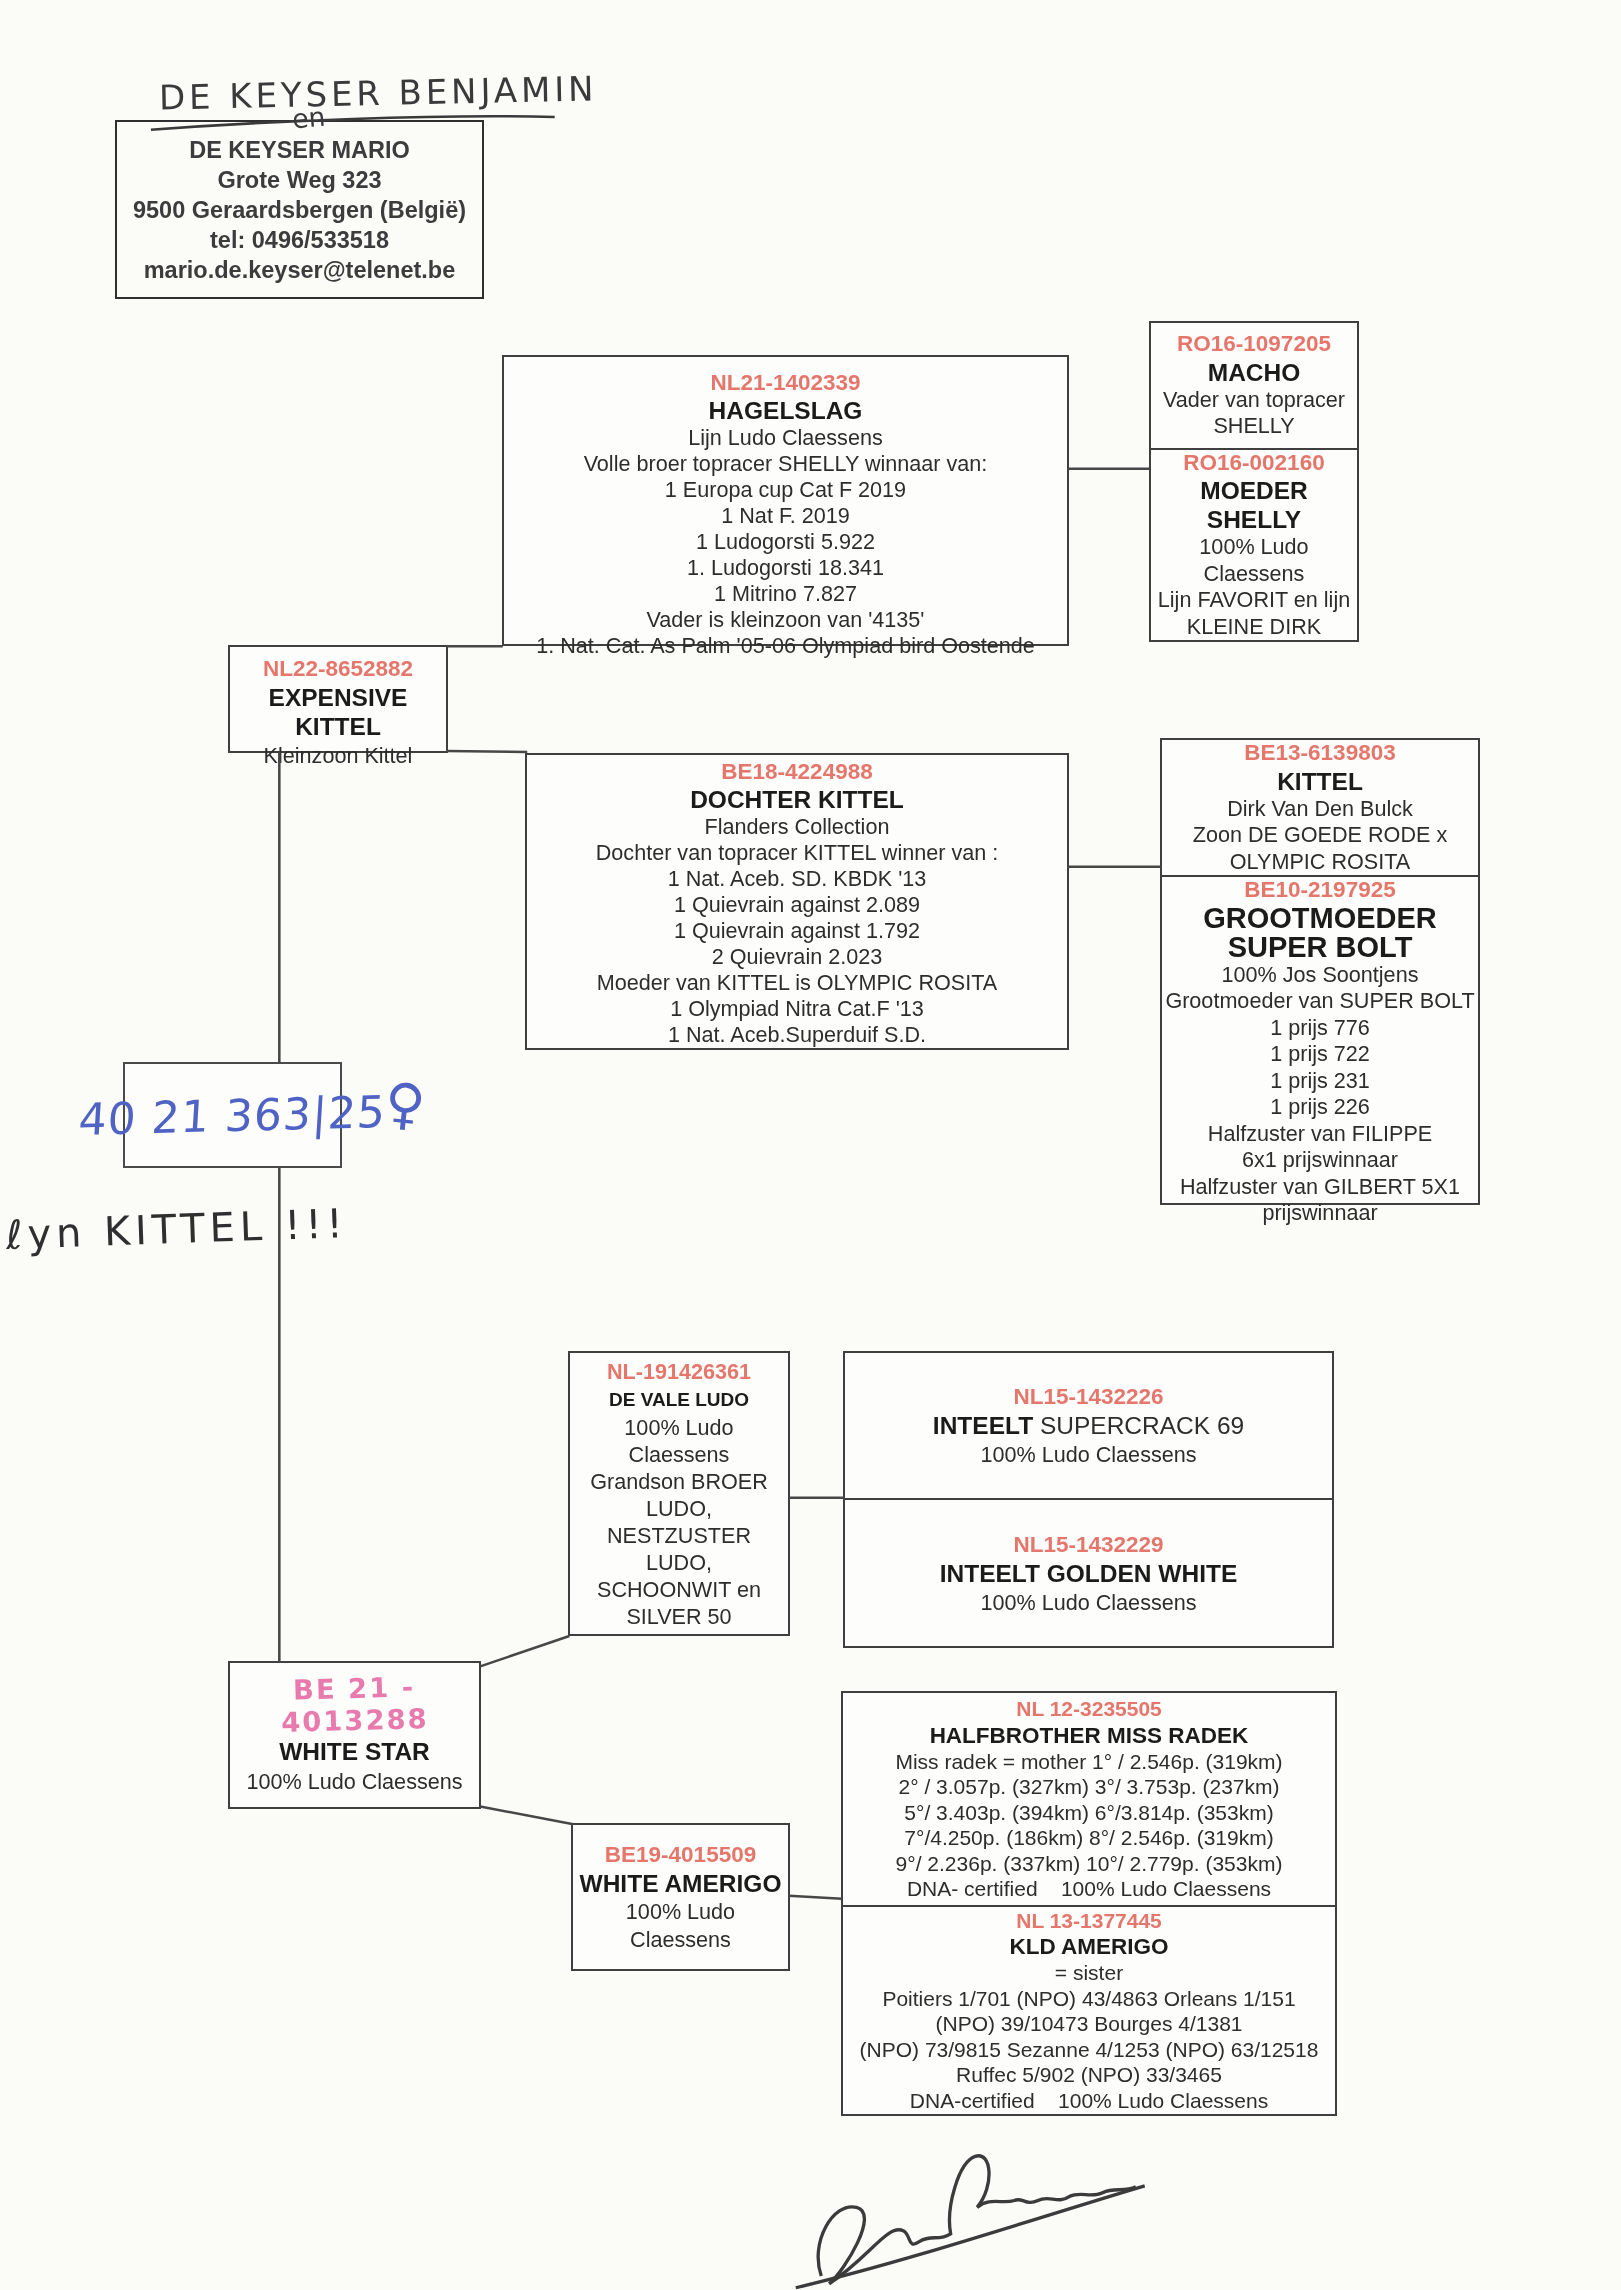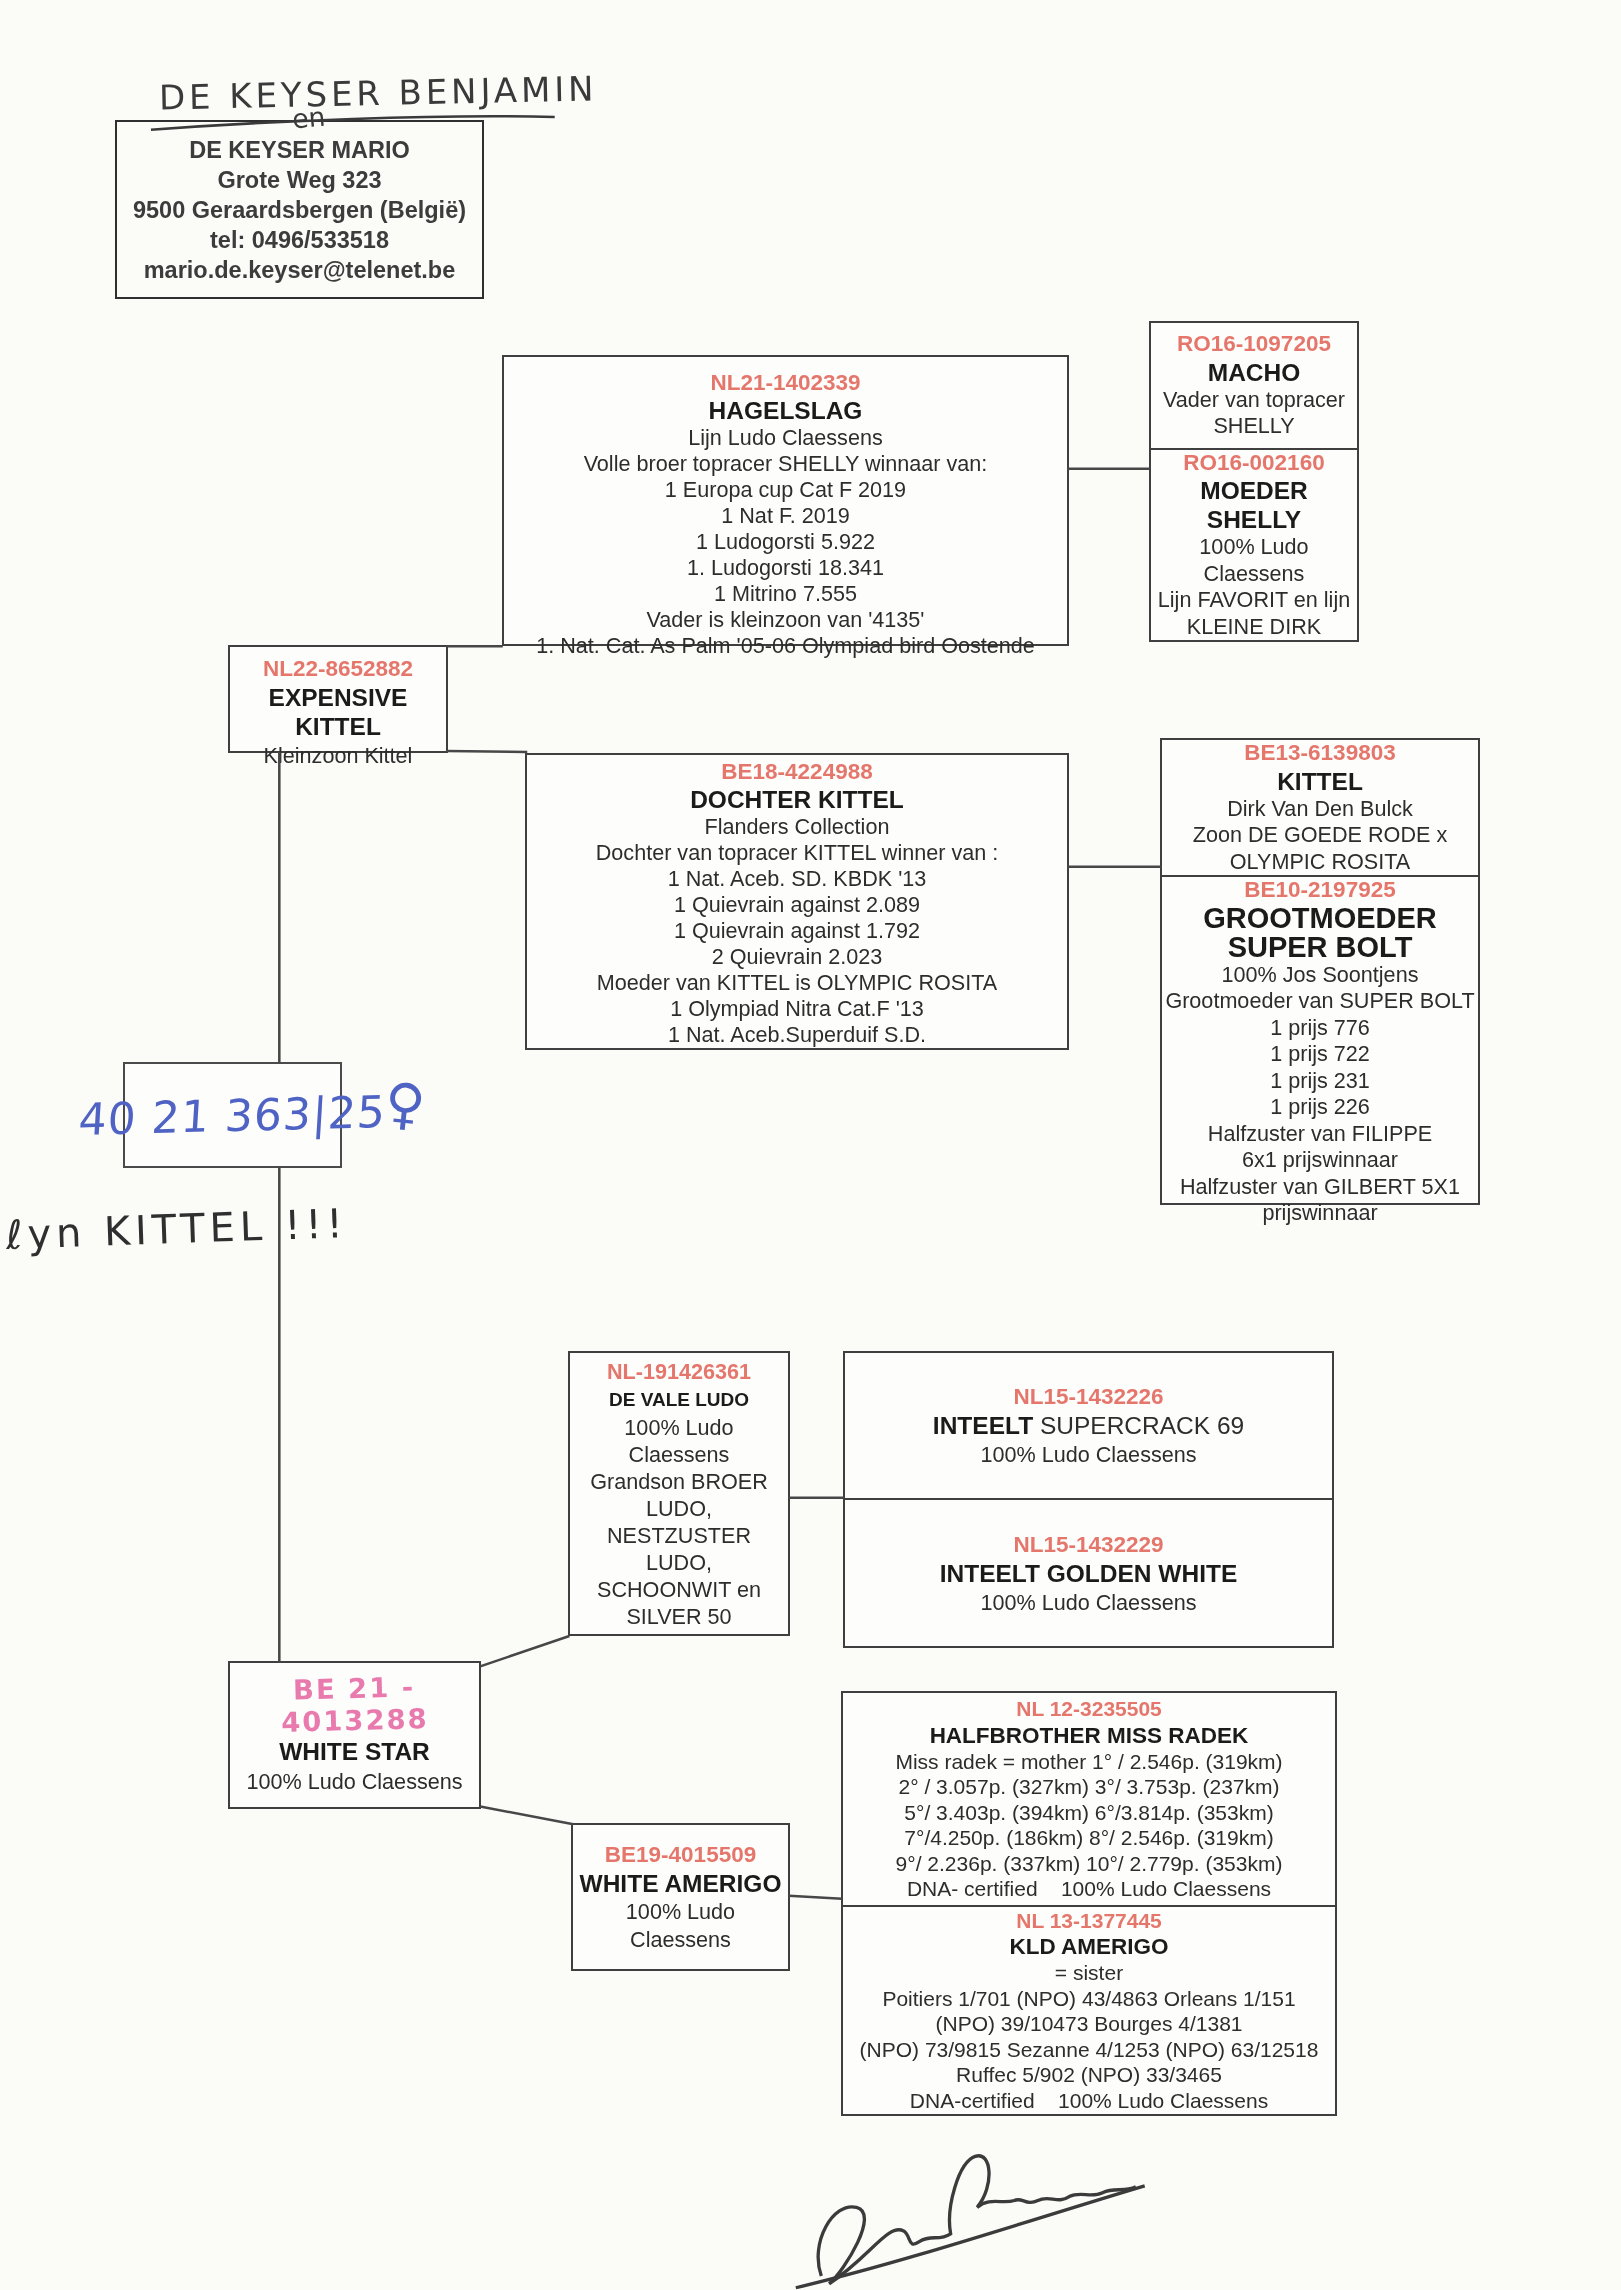--- a/index.html
+++ b/index.html
@@ -100,21 +100,21 @@
   <div class="pbox" style="left:502px;top:355px;width:567px;height:291px;padding-top:13px;">
     <div class="ring">NL21-1402339</div>
     <div class="bname">HAGELSLAG</div>
     <div>
         <div class="ln">Lijn Ludo Claessens</div>
         <div class="ln">Volle broer topracer SHELLY winnaar van:</div>
         <div class="ln">1 Europa cup Cat F 2019</div>
         <div class="ln">1 Nat F. 2019</div>
         <div class="ln">1 Ludogorsti 5.922</div>
         <div class="ln">1. Ludogorsti 18.341</div>
-        <div class="ln">1 Mitrino 7.555</div>
+        <div class="ln">1 Mitrino 7.827</div>
         <div class="ln">Vader is kleinzoon van '4135'</div>
         <div class="ln">1. Nat. Cat. As Palm '05-06 Olympiad bird Oostende</div>
       </div>
   </div>
 
   <div class="stack" style="left:1149px;top:321px;width:210px;height:321px;">
     <div class="cell" style="height:145px;">
       <div class="ring">RO16-1097205</div>
       <div class="bname">MACHO</div>
       <div>

